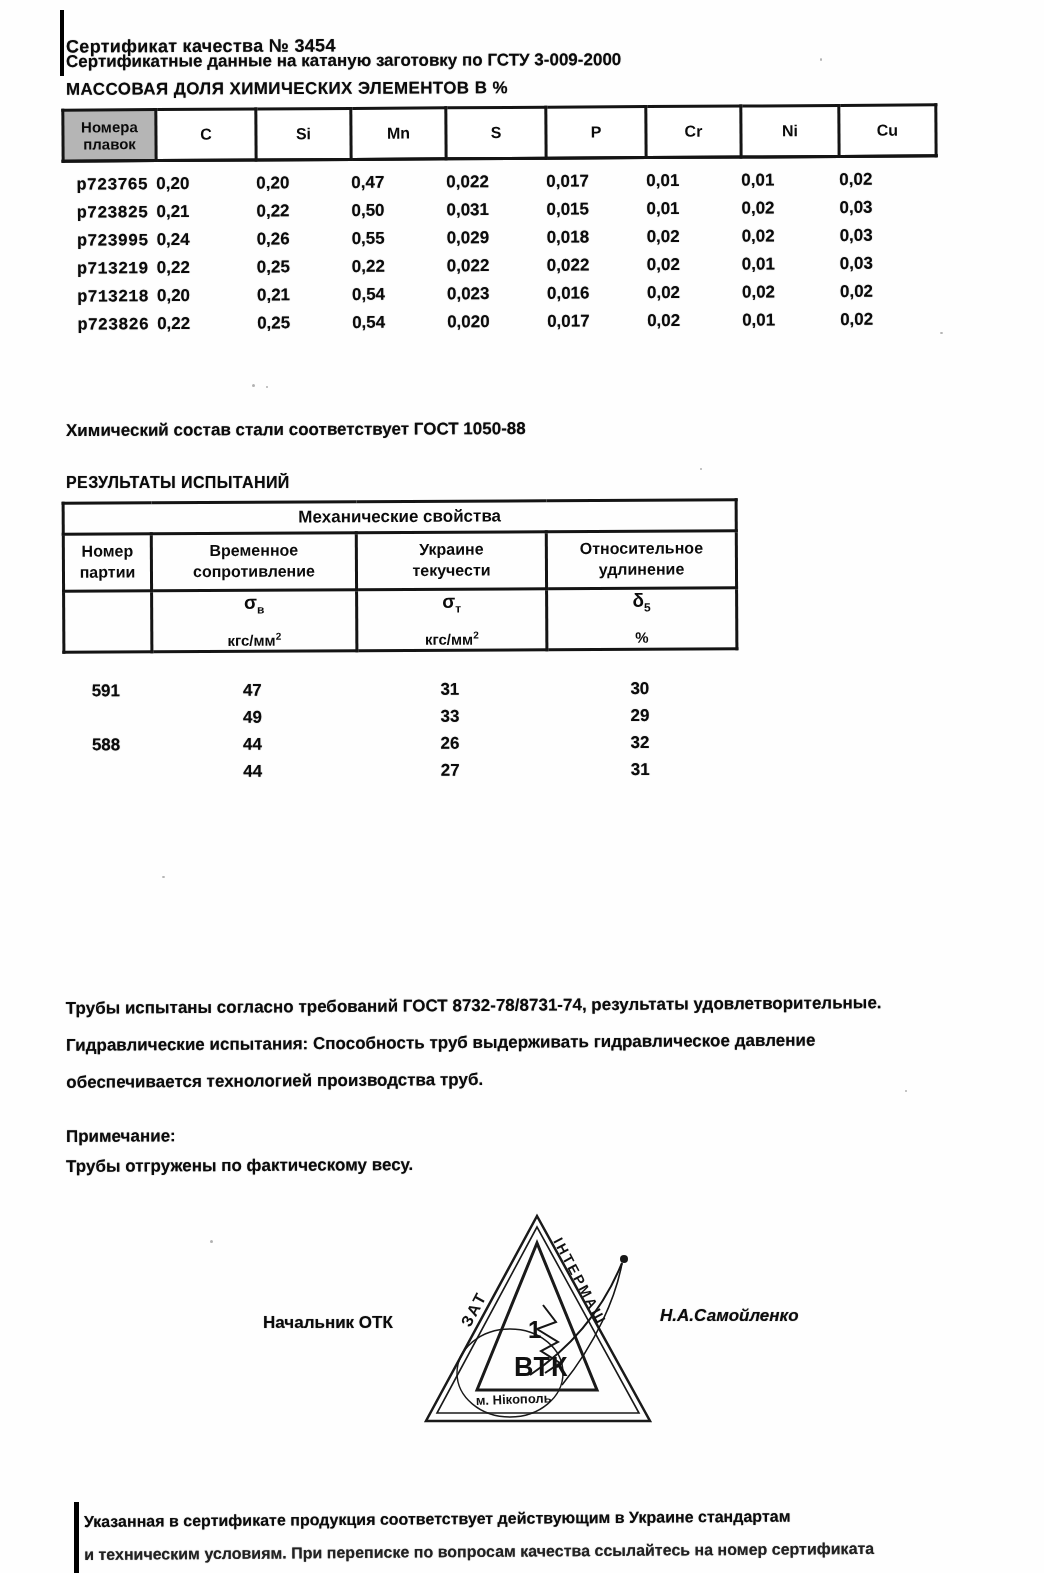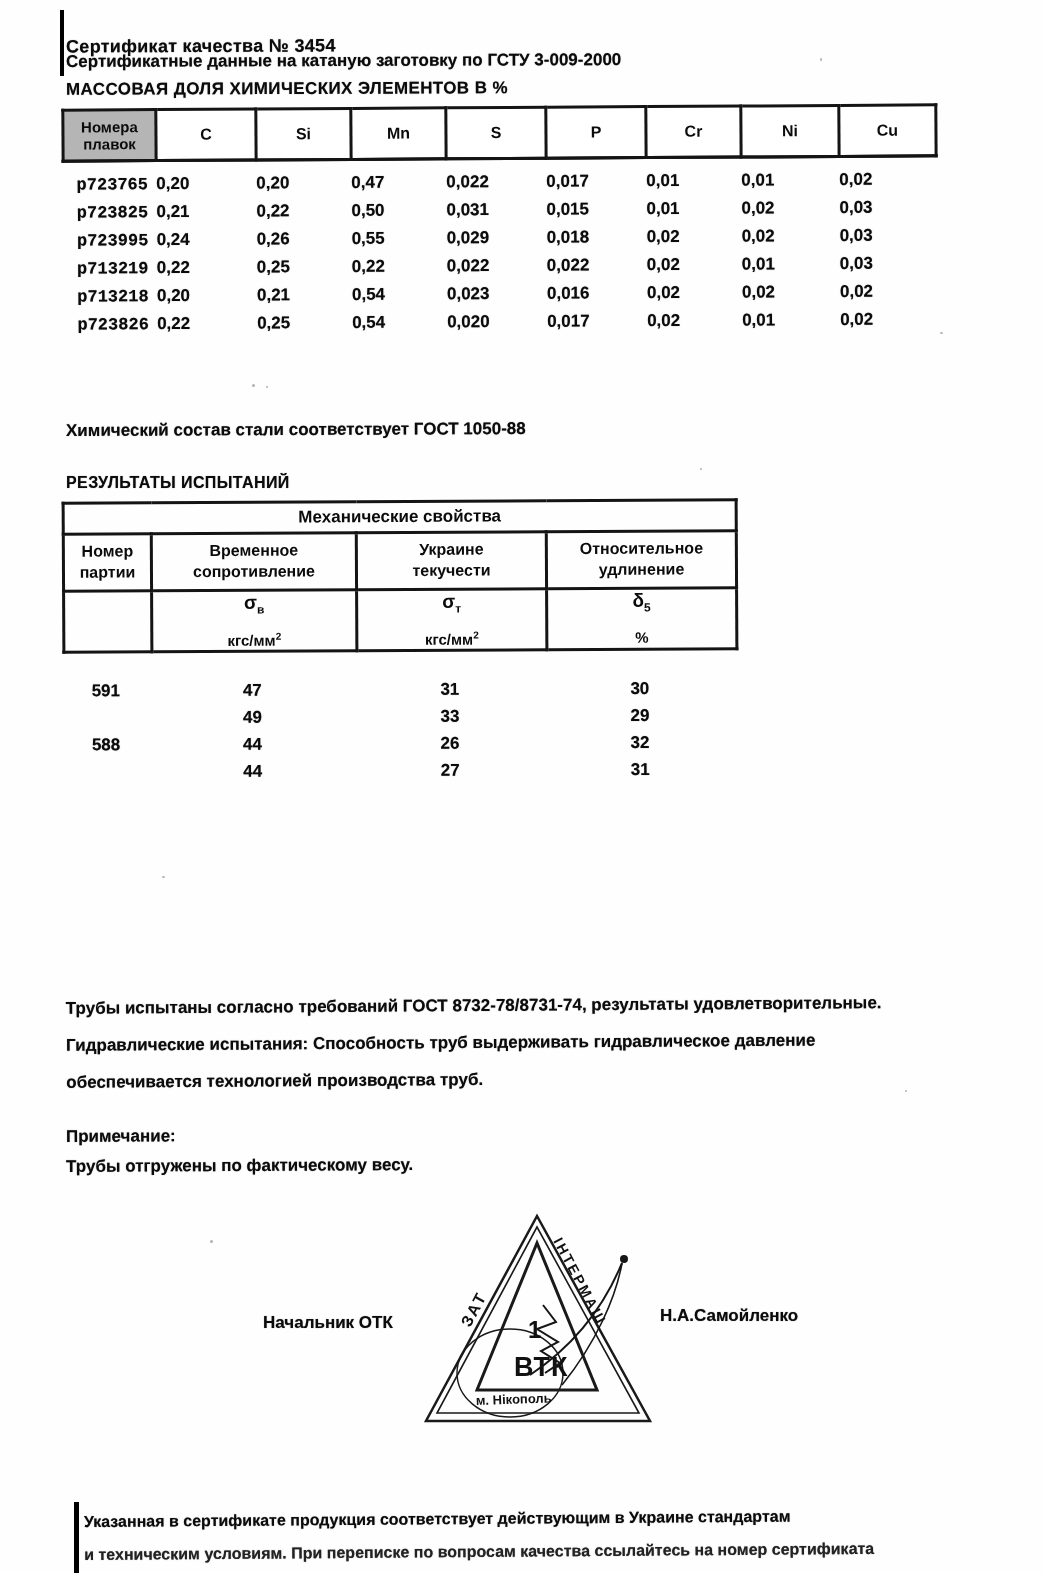--- a/index.html
+++ b/index.html
@@ -261,21 +261,21 @@
     <div class="ink para" style="margin-bottom:17px;">Гидравлические испытания: Способность труб выдерживать гидравлическое давление</div>
     <div class="ink para">обеспечивается технологией производства труб.</div>
   </div>
 
   <div class="abs" style="left:66px; top:1126px; transform:rotate(-0.3deg);">
     <div class="ink parab" style="margin-bottom:10px;">Примечание:</div>
     <div class="ink para">Трубы отгружены по фактическому весу.</div>
   </div>
 
   <div class="abs ink sig-label" style="left:263px; top:1313px;">Начальник ОТК</div>
-  <div class="abs ink sig-name" style="left:660px; top:1306px;">Н.А.Самойленко</div>
+  <div class="abs ink sig-name" style="left:660px; top:1306px;font-style:italic;">Н.А.Самойленко</div>
 
   <svg class="abs" style="left:410px; top:1193px;" width="262" height="240" viewBox="0 0 262 240">
     <polygon points="127,23 16,228 240,228" fill="none" stroke="#1a1a1a" stroke-width="2.5"></polygon>
     <polygon points="127,34 27,220 229,220" fill="none" stroke="#1a1a1a" stroke-width="1.6"></polygon>
     <polygon points="127,50 67,197 187,197" fill="none" stroke="#1a1a1a" stroke-width="3"></polygon>
     <ellipse cx="100" cy="180" rx="53" ry="44" fill="none" stroke="#1a1a1a" stroke-width="1.4"></ellipse>
     <text x="60" y="135" font-size="16" font-weight="bold" fill="#111" transform="rotate(-62 60 135)" letter-spacing="2" style="font-family:'Liberation Sans',sans-serif">ЗАТ</text>
     <text x="143" y="48" font-size="14" font-weight="bold" fill="#111" transform="rotate(62 143 48)" letter-spacing="2.5" style="font-family:'Liberation Sans',sans-serif">ІНТЕРМАШ</text>
     <text x="118" y="145" font-size="24" font-weight="bold" fill="#111" style="font-family:'Liberation Sans',sans-serif">1</text>
     <text x="104" y="183" font-size="27" font-weight="bold" fill="#111" letter-spacing="1" style="font-family:'Liberation Sans',sans-serif">ВТК</text>

